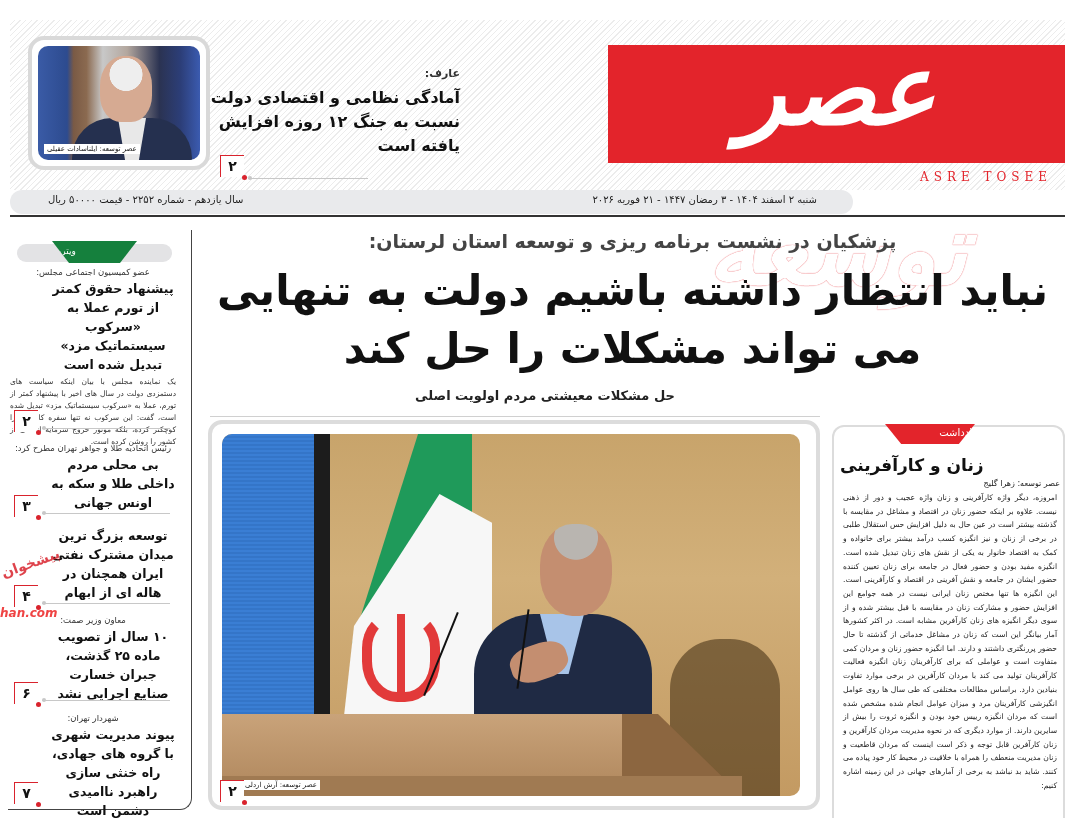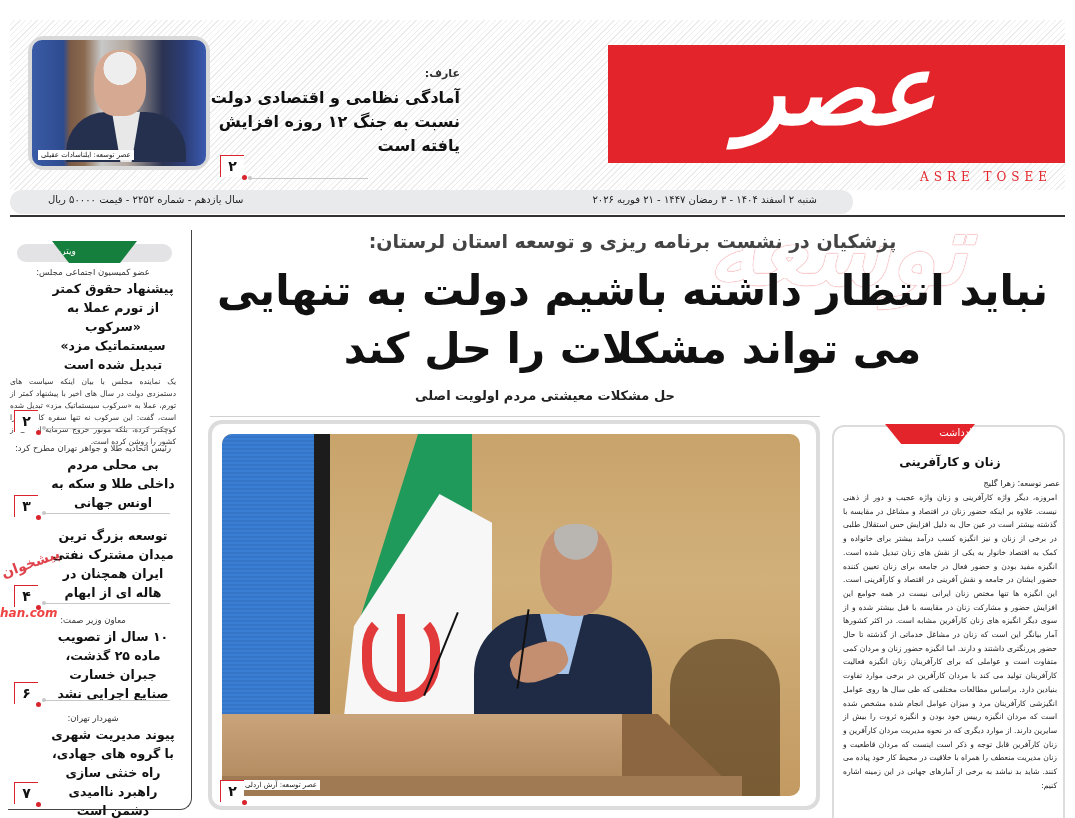--- a/index.html
+++ b/index.html
@@ -21,21 +21,21 @@
     text-shadow: 0 0 1px #e3242b;
   }
   .logo-latin {
     position: absolute; left: 920px; top: 170px; width: 140px;
     color: #e3242b; font-family: "DejaVu Serif", serif; font-size: 12px; letter-spacing: 5px;
     text-align: left;
   }
 
   .teaser-photo-frame {
     position: absolute; left: 28px; top: 36px; width: 182px; height: 134px;
-    border: 4px solid #d9d9d9; border-radius: 16px; background: #fff; 
+    border: 4px solid #d9d9d9; border-radius: 16px; background: #fff; padding: 6px;
   }
   .teaser-photo {
     width: 100%; height: 100%; border-radius: 10px; overflow: hidden; position: relative;
     background: linear-gradient(90deg, #3a5ba6 0%, #2d4b8f 18%, #7a5a45 22%, #8b6a50 30%, #c8c8c8 40%, #b3a79e 55%, #2b3352 75%, #2c3e78 88%, #3b5bb0 100%);
   }
   .teaser-face {
     position: absolute; left: 62px; top: 10px; width: 52px; height: 66px;
     border-radius: 45% 45% 40% 40%;
     background: radial-gradient(circle at 50% 28%, #eeeeee 0 30%, #d6aa92 31% 100%);
   }
@@ -167,22 +167,22 @@
   .opinion-frame {
     position: absolute; left: 832px; top: 425px; width: 233px; height: 400px;
     border: 2px solid #dcdcdc; border-bottom: none; border-radius: 12px 12px 0 0; background: #fff;
   }
   .opinion-tab {
     position: absolute; left: 885px; top: 424px; width: 90px; height: 20px;
     background: #e3242b; clip-path: polygon(0 0, 100% 0, 82% 100%, 18% 100%);
     color: #fff; font-size: 10px; line-height: 18px; direction: rtl;
   }
   .opinion-title {
-    position: absolute; left: 840px; top: 455px; width: 220px; text-align: center; direction: rtl;
-    font-size: 12px; font-weight: bold; color: #111;
+    position: absolute; left: 840px; top: 455px; width: 220px; text-align: left; direction: rtl;
+    font-size: 17px; font-weight: bold; color: #111;
   }
   .opinion-byline {
     position: absolute; left: 840px; top: 479px; width: 220px; direction: rtl; text-align: right;
     font-size: 8px; color: #222;
   }
   .opinion-body {
     position: absolute; left: 843px; top: 491px; width: 214px; direction: rtl;
     font-size: 7.6px; line-height: 13.7px; color: #222; text-align: justify;
   }
 </style>

